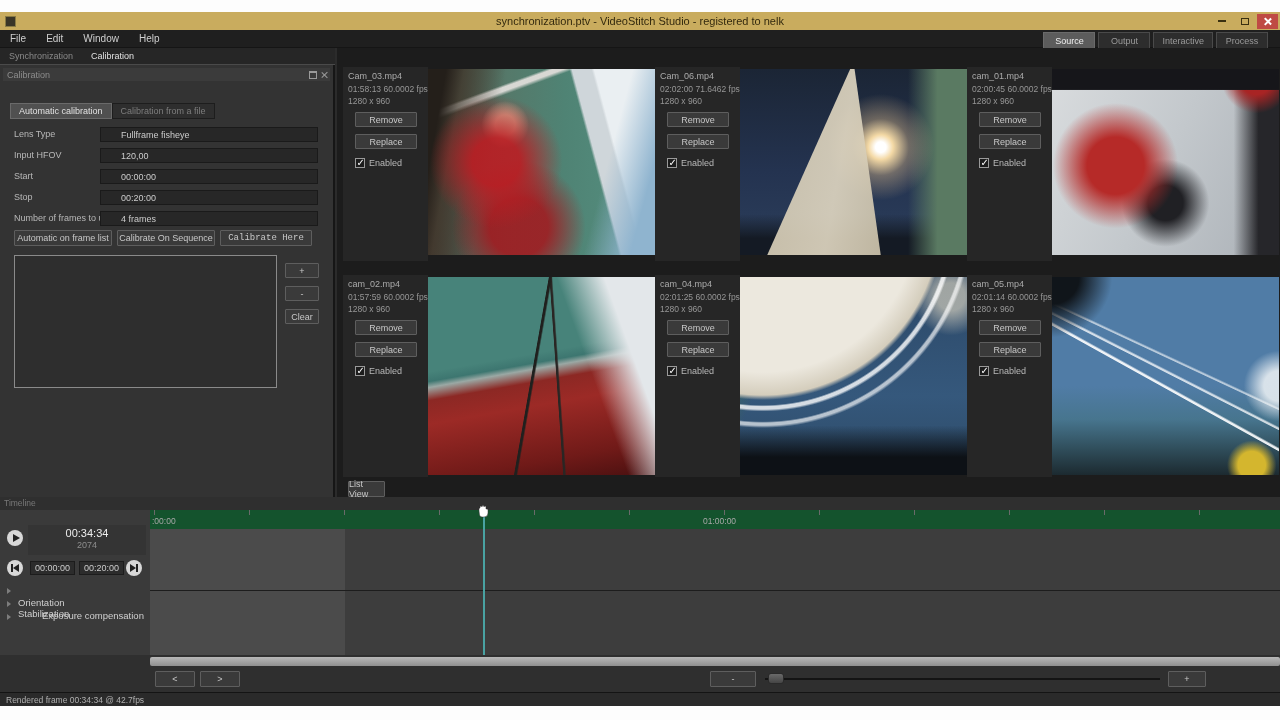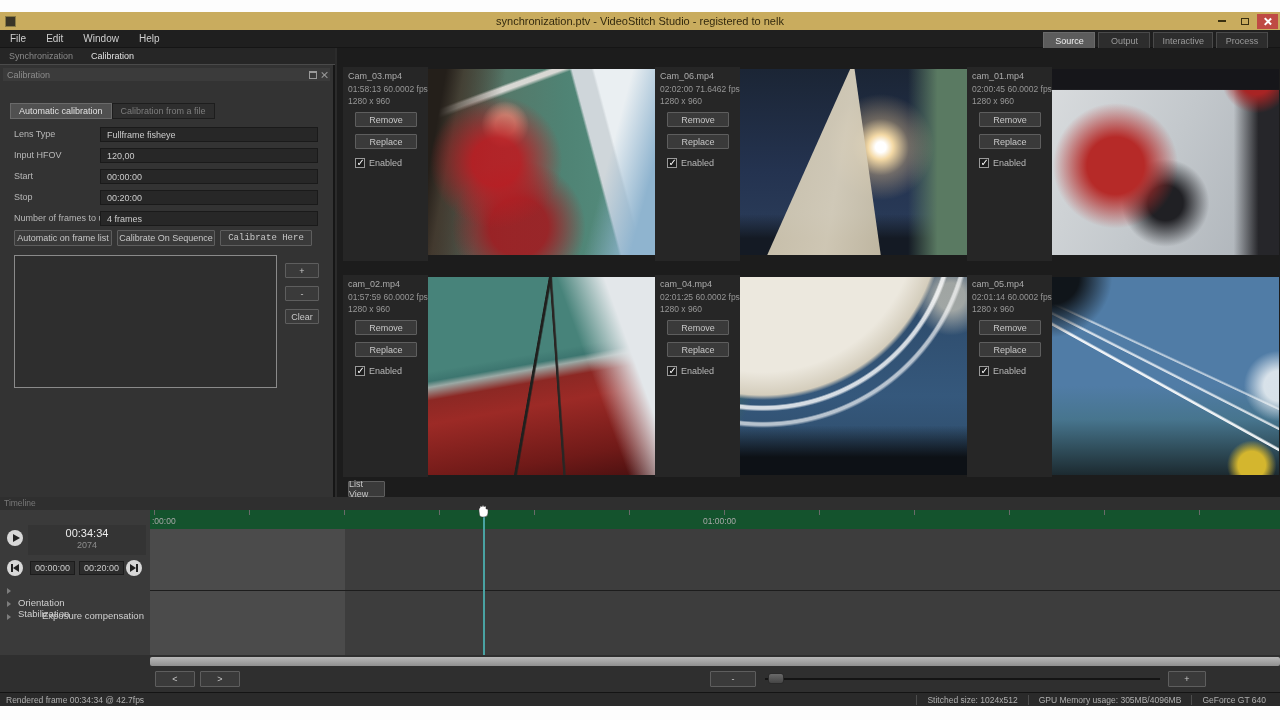--- a/index.html
+++ b/index.html
@@ -50,21 +50,21 @@
 
   .calib-tabs { position:absolute; top:38px; left:10px; display:flex; }
   .calib-tab { font-size:9px; height:16px; padding:0 8px; display:flex; align-items:center;
                color:#7d7d7d; background:#2e2e2e; border:1px solid #1d1d1d; }
   .calib-tab.active { background:#505050; color:#e0e0e0; border-color:#6a6a6a; }
 
   .form-row { position:absolute; left:0; width:335px; height:15px; }
   .form-label { position:absolute; left:14px; top:2px; font-size:9px; color:#b8b8b8; }
   .form-field { position:absolute; left:100px; top:0; width:218px; height:15px; background:#272727;
                 border:1px solid #1a1a1a; color:#cccccc; font-size:9px; display:flex; align-items:center;
-                padding-left:6px; }
+                padding-left:20px; }
 
   .btn { background:#3a3a3a; border:1px solid #5e5e5e; color:#c8c8c8; font-size:9px;
          display:flex; align-items:center; justify-content:center; border-radius:1px; }
   .calib-btn { position:absolute; top:165px; height:16px; }
   #frame-list { position:absolute; top:190px; left:14px; width:263px; height:133px;
                 background:#2e2e2e; border:1px solid #8a8a8a; }
   .list-side-btn { position:absolute; left:285px; width:34px; height:15px; }
 
   
   #video-area { position:absolute; top:36px; left:337px; width:943px; height:461px; background:#1c1c1c; }
@@ -413,20 +413,15 @@
     <div class="btn nav-btn" id="nav-fwd">&gt;</div>
     <div class="btn nav-btn" id="zoom-out">-</div>
     <div id="zoom-slider">
         <div id="zoom-thumb"></div>
       </div>
     <div class="btn nav-btn" id="zoom-in">+</div>
   </div>
 
   <div id="statusbar">
     <div id="status-left">Rendered frame 00:34:34 @ 42.7fps</div>
-    <div id="status-right">
-      <div class="status-seg">Stitched size: 1024x512</div>
-      <div class="status-seg">GPU Memory usage: 305MB/4096MB</div>
-      <div class="status-seg">GeForce GT 640</div>
-    </div>
   </div>
 
 </div>
 
 </body></html>

